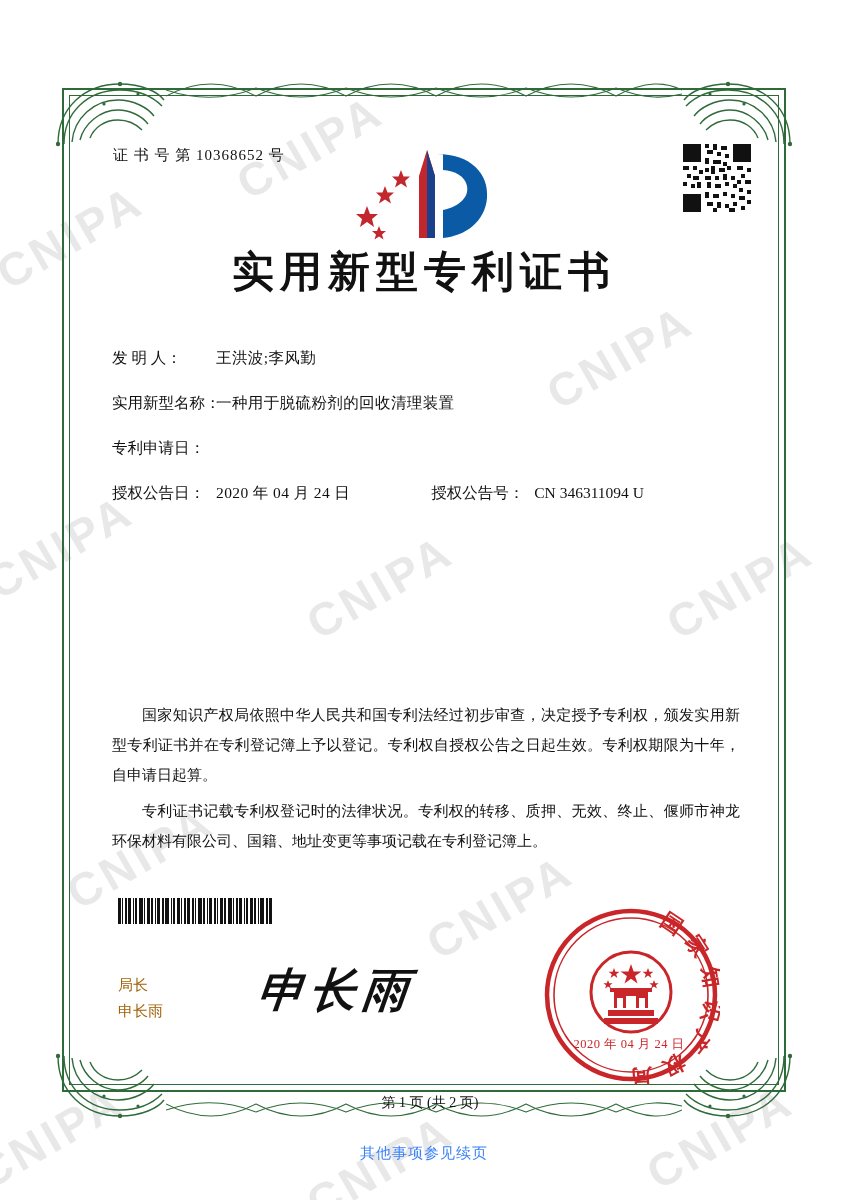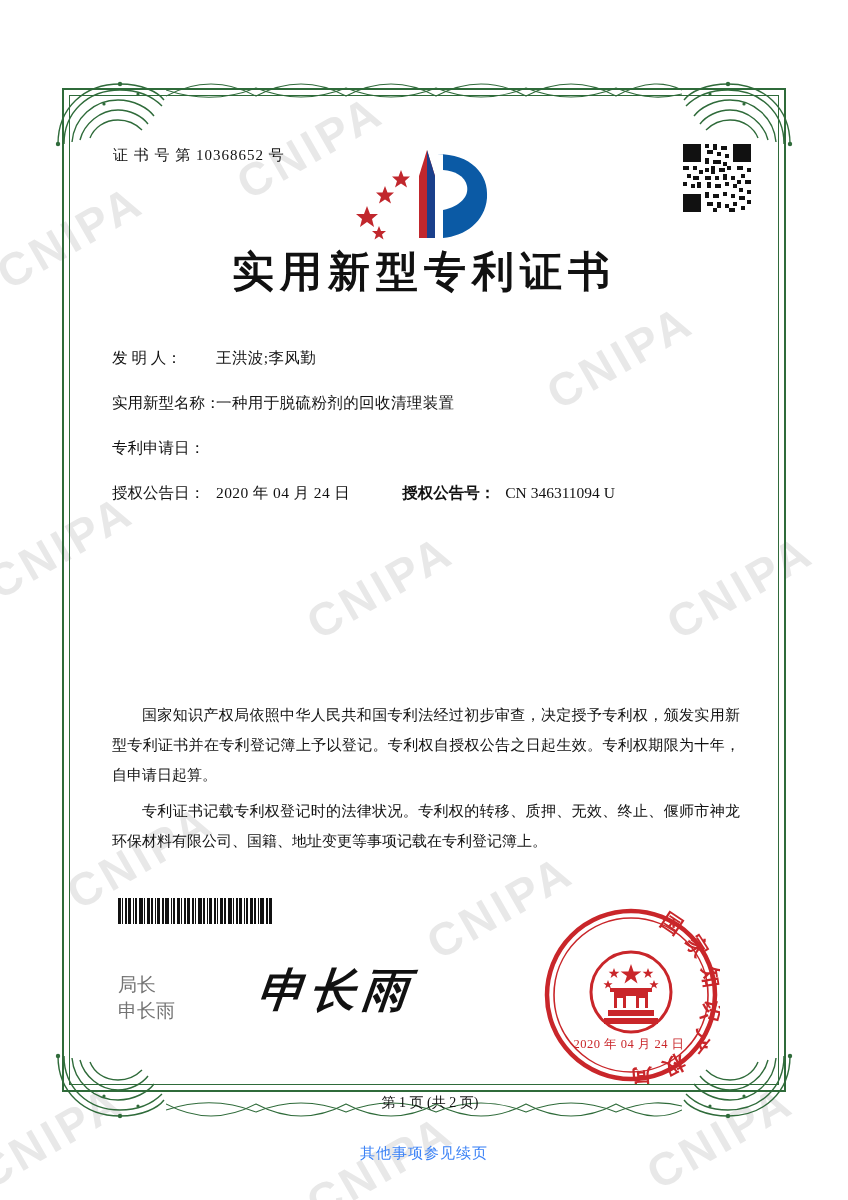--- a/index.html
+++ b/index.html
@@ -133,23 +133,22 @@
     flex: none;
     letter-spacing: 0px;
     white-space: nowrap;
   }
   .field-value {
     flex: 1;
     letter-spacing: 0.4px;
   }
   .field-row.dual .field-value { flex: none; }
   .field-second-label {
-    margin-left: 52px;
+    margin-left: 81px;
     white-space: nowrap;
-    font-weight: bold;
   }
   .field-second-value {
     margin-left: 10px;
     white-space: nowrap;
   }
 
   .paragraphs {
     position: absolute;
     left: 112px;
     top: 700px;
@@ -176,23 +175,23 @@
   .barcode i {
     display: block;
     background: #111;
     height: 100%;
   }
 
   .signature-block {
     position: absolute;
     left: 118px;
     top: 972px;
-    font-size: 19px;
+    font-size: 15px;
     line-height: 26px;
-    color: #737373;
+    color: #a16207;
   }
 
   .handwriting {
     position: absolute;
     left: 258px;
     top: 960px;
     font-family: "DejaVu Serif", serif;
     font-size: 46px;
     font-weight: bold;
     font-style: italic;

